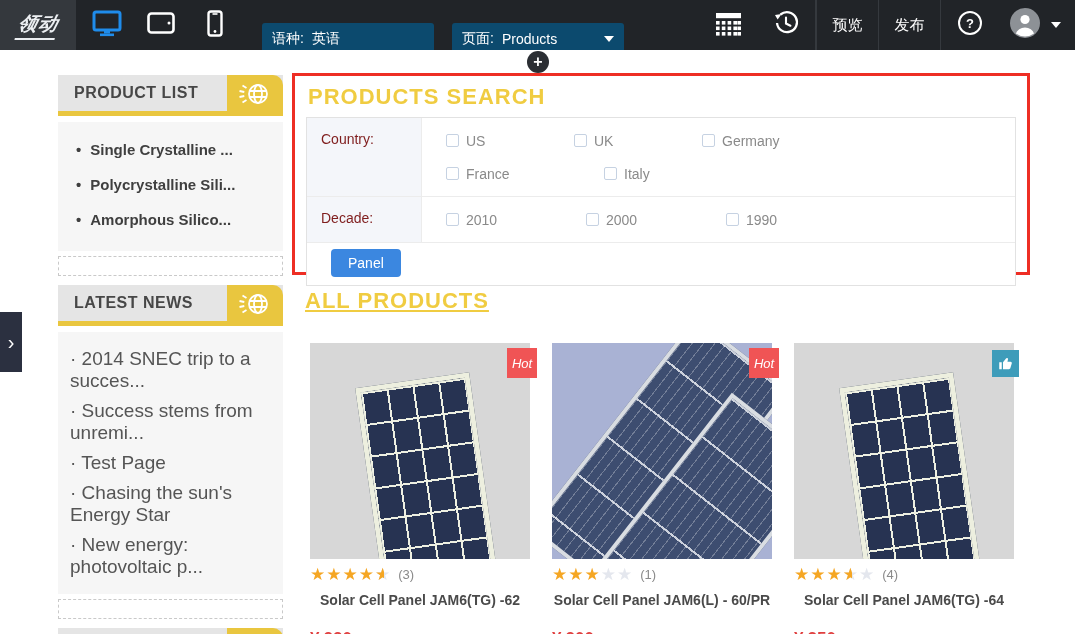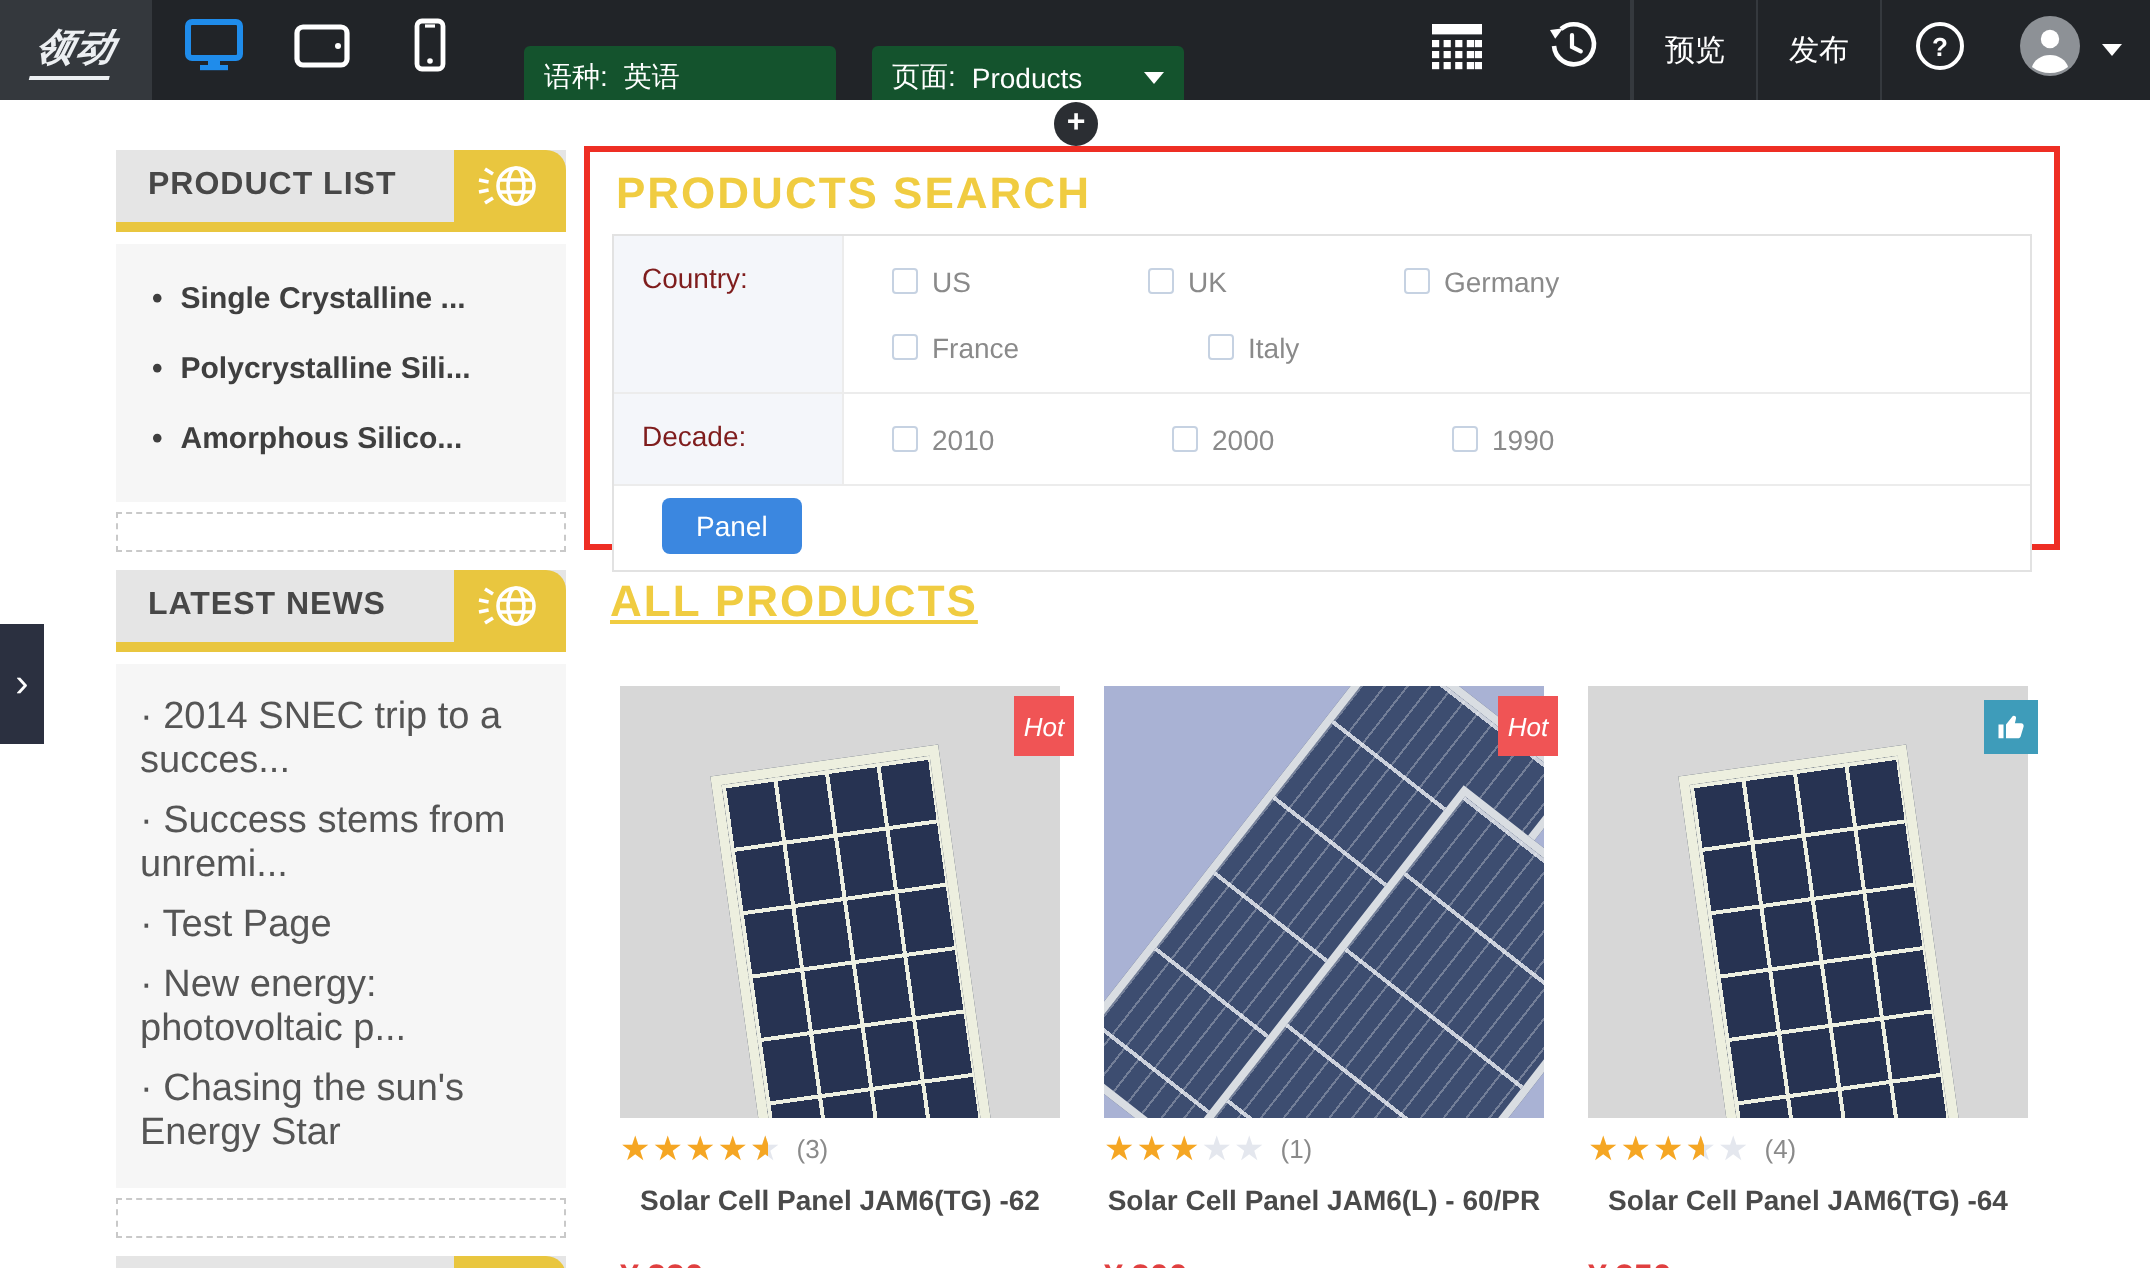--- a/index.html
+++ b/index.html
@@ -7,21 +7,21 @@
     font-family:"Liberation Sans", sans-serif; }
 
   
   .topbar { height:50px; background:#212428; display:flex; align-items:center; }
   .logo-tile { width:76px; height:50px; background:#34383d; display:flex;
     align-items:center; justify-content:center; flex:0 0 auto; }
   .logo-text { color:#eceff2; font-style:italic; font-weight:bold; font-size:19px;
     transform:skewX(-14deg); letter-spacing:1px; border-bottom:2px solid #eceff2; padding-bottom:1px;}
   .devices { display:flex; align-items:center; gap:20px; margin-left:14px; }
   .dev-btn { display:flex; align-items:center; justify-content:center; width:34px; height:34px; }
-  .sel-box { margin-left:30px; width:156px; height:33px; background:#14532d; border-radius:3px;
+  .sel-box { margin-left:30px; width:172px; height:33px; background:#0c4a6e; border-radius:3px;
     display:flex; align-items:center; padding:0 10px; color:#fff; font-size:14px; cursor:pointer;margin-top:28px; }
   .sel-box.page { margin-left:18px; }
   .sel-box .sel-label { margin-right:8px; }
   .caret { margin-left:auto; width:0; height:0; border-left:5px solid transparent;
     border-right:5px solid transparent; border-top:6px solid #fff; }
   .tb-right { margin-left:auto; display:flex; align-items:center; height:50px; }
   .tb-icon { width:58px; height:50px; display:flex; align-items:center; justify-content:center; cursor:pointer; }
   .tb-sep { width:1px; height:50px; background:#35393e; }
   .tb-btn { width:61px; height:50px; color:#fff; font-size:15px; display:flex;
     align-items:center; justify-content:center; cursor:pointer; }
@@ -270,22 +270,22 @@
               <path d="M5.5 6.5 l4 2.5 M2.5 12 l4.8 1 M2.5 18 l4.8 -1 M5.5 23.5 l4 -2.5"></path>
             </g>
           </svg>
         </span>
       </div>
     </div>
     <div class="side-box news-box" id="newslist">
         <div class="news-item">2014 SNEC trip to a succes...</div>
         <div class="news-item">Success stems from unremi...</div>
         <div class="news-item">Test Page</div>
+        <div class="news-item">Chasing the sun's Energy Star</div>
         <div class="news-item">New energy: photovoltaic p...</div>
-        <div class="news-item">Chasing the sun's Energy Star</div>
       </div>
     <div class="dashed-ph"></div>
 
     <div class="sec-header" style="margin-top:9px;">
       <div class="sec-title">CONTACT US</div>
       <div class="sec-bar"></div>
       <div class="sec-badge">
         <span>
           <svg width="36" height="30" viewBox="0 0 36 30">
             <g stroke="#fff" fill="none" stroke-width="1.8">

